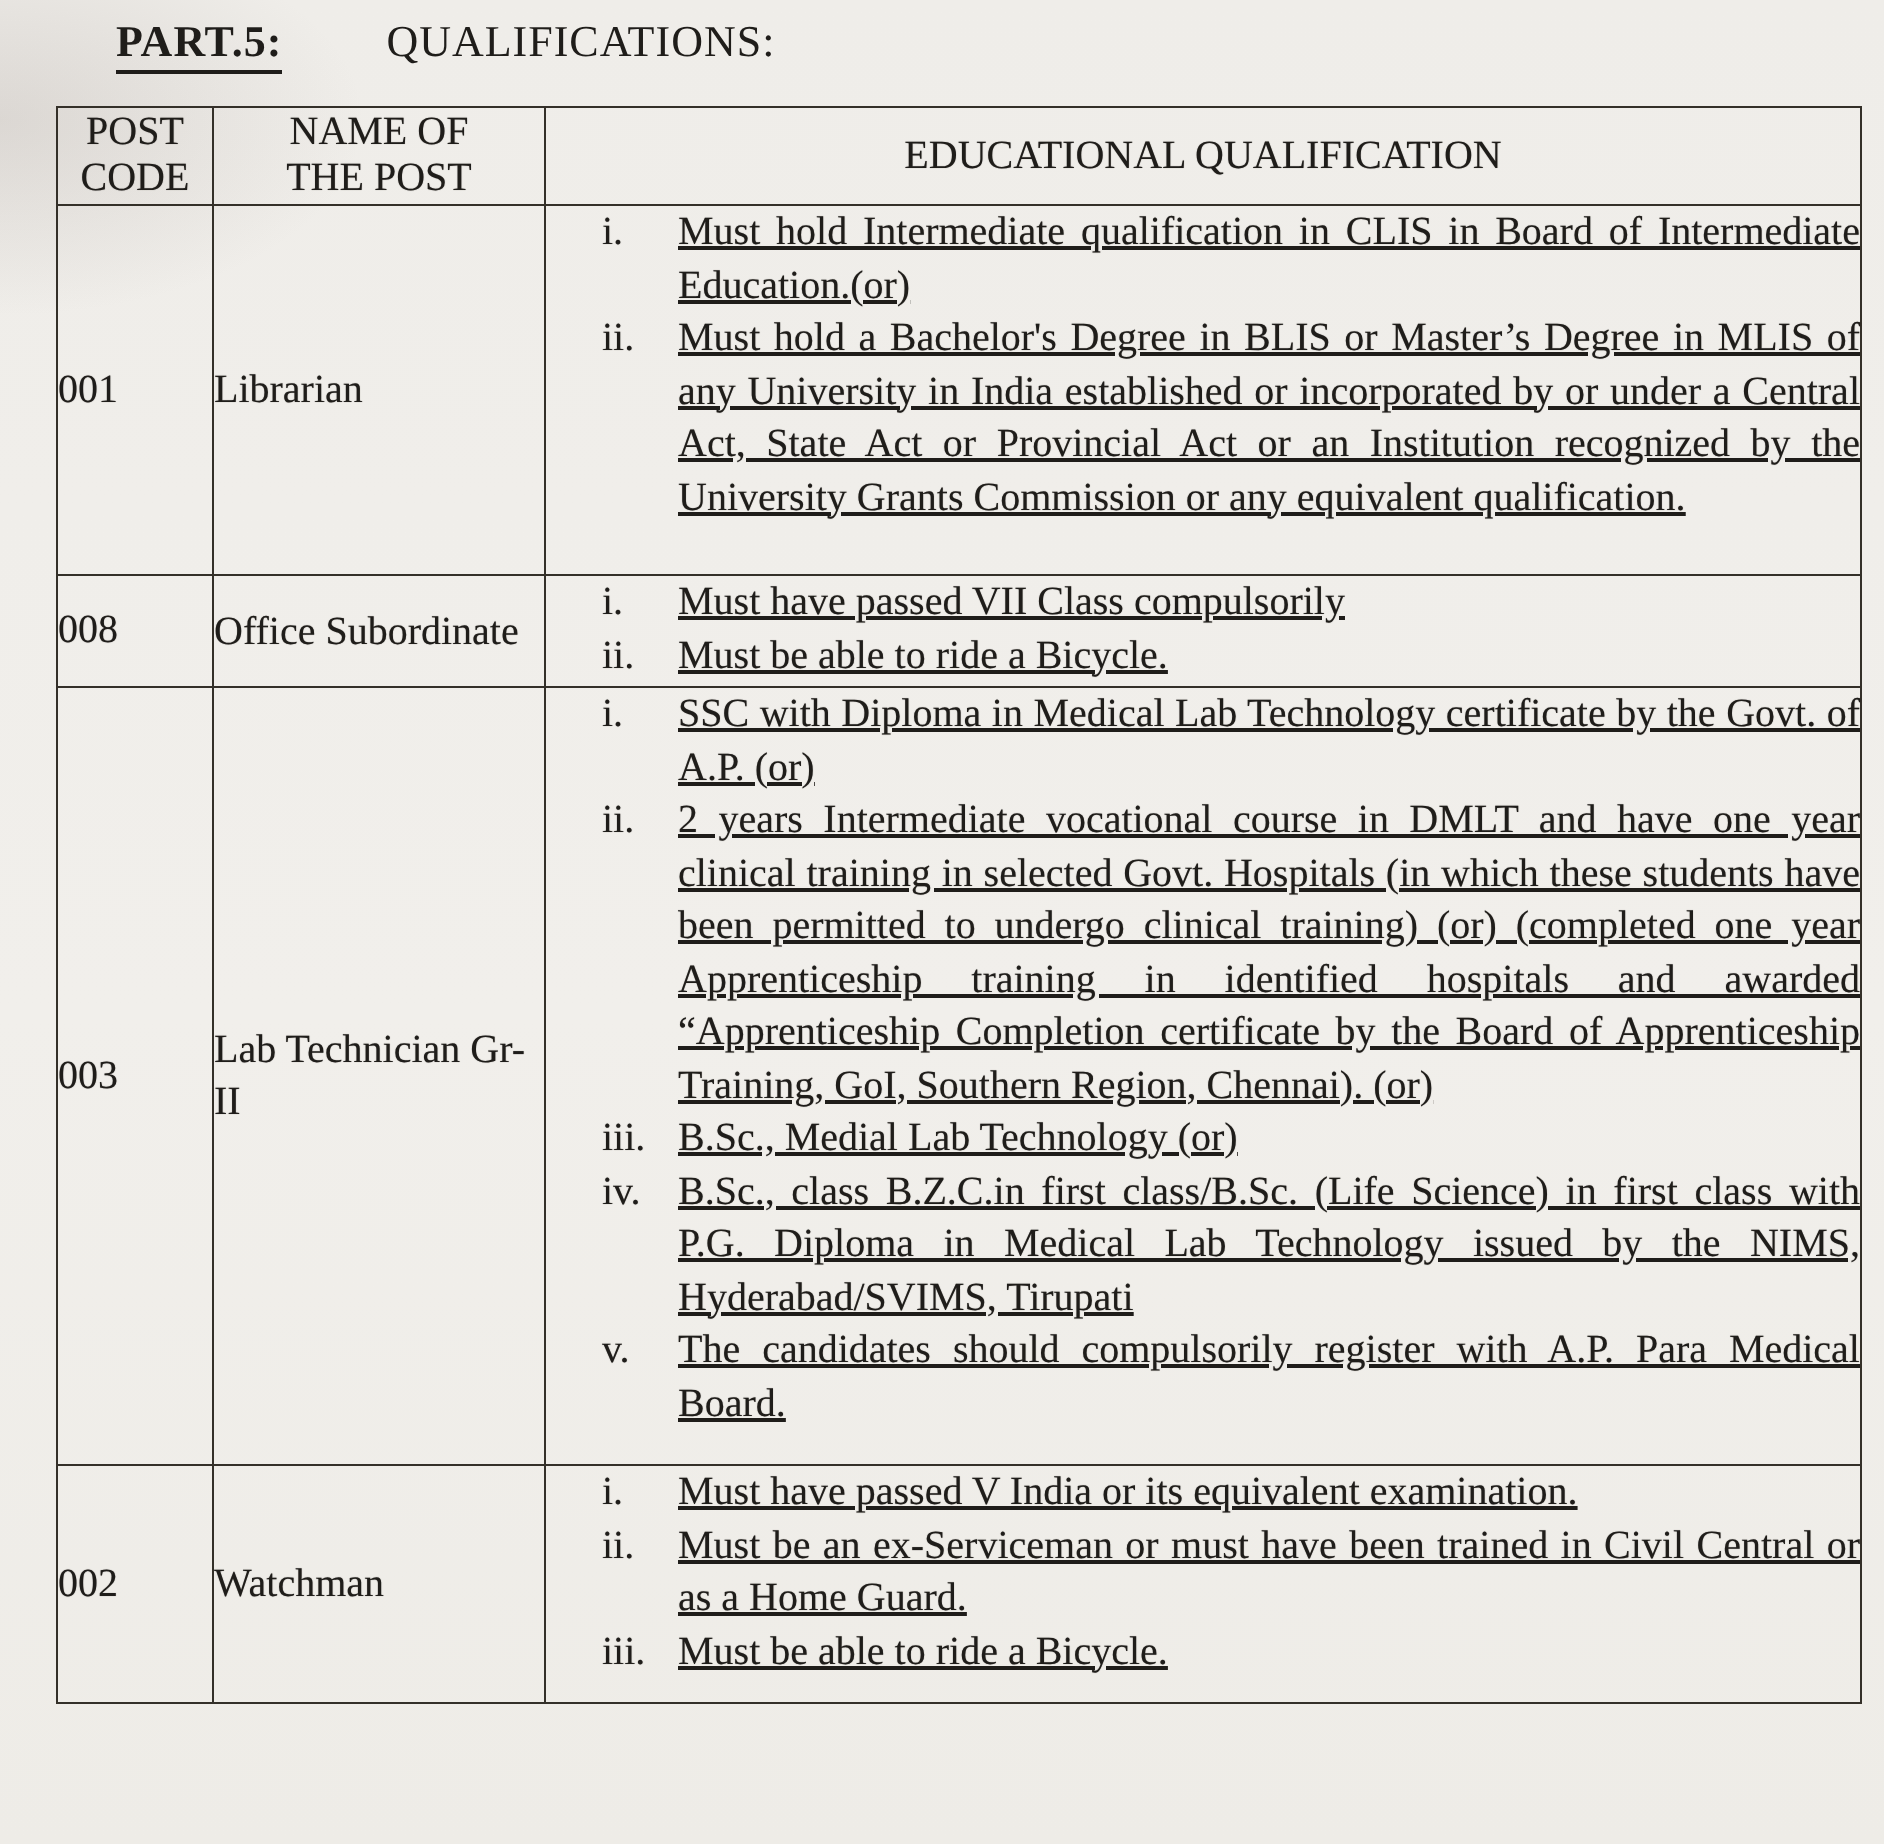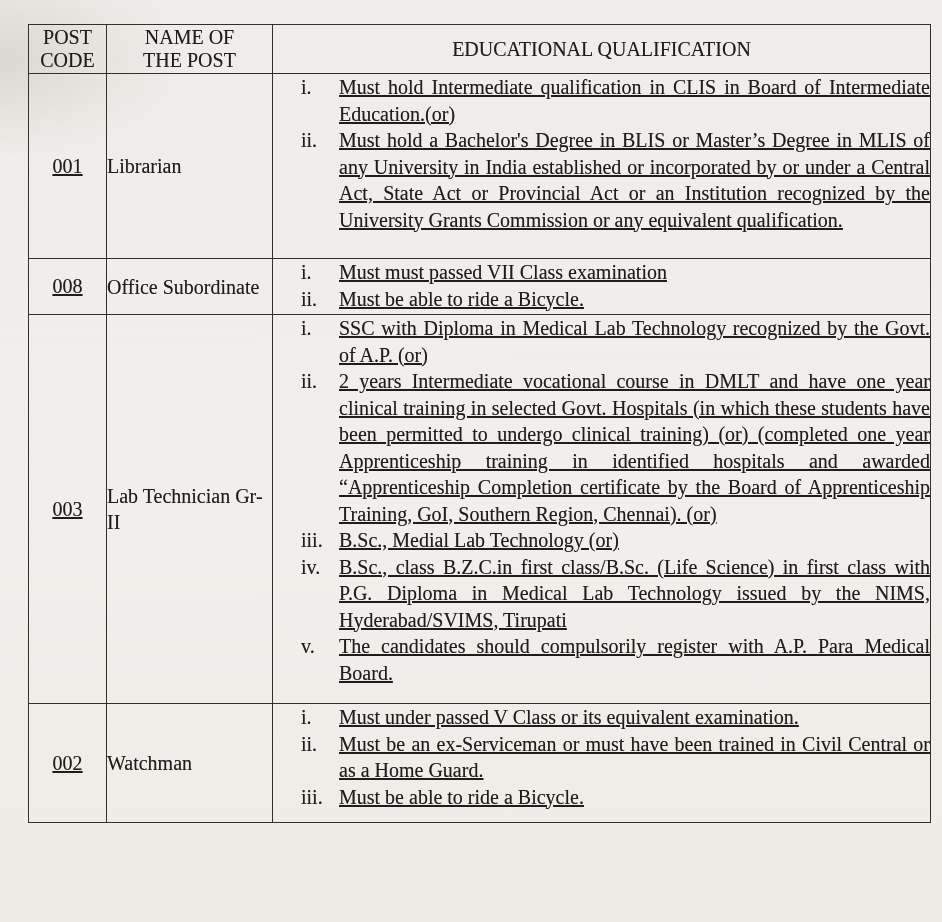--- a/index.html
+++ b/index.html
@@ -62,23 +62,21 @@
     vertical-align: middle;
     line-height: 23px;
   }
   th.hdr .hdr-span {
     display: inline-block;
   }
   th.hdr-code .hdr-span { max-width: 60px; }
   th.hdr-name .hdr-span { max-width: 102px; }
 
   td.code-cell {
-    text-align: center;
     vertical-align: middle;
-    text-decoration: underline;
   }
   td.name-cell {
     vertical-align: middle;
     padding: 2px 6px 2px 11px;
     line-height: 26px;
     margin-left: 47px;
   }
   td.qual-cell {
     vertical-align: top;
     padding: 2px 10px 2px 6px;
@@ -104,20 +102,24 @@
   tbody tr.row-2 td { height: 55px; }
   tbody tr.row-3 td { height: 388px; }
   tbody tr.row-4 td { height: 54px; }
   tbody tr.row-5 td { height: 118px; }
 </style>
 </head>
 <body>
 
 <div class="page">
 
+  <div class="heading">
+    <span class="heading-label">PART.5:</span>
+    <span class="heading-title">QUALIFICATIONS:</span>
+  </div>
 
   <table class="doc-table">
     <colgroup>
       <col class="c-code">
       <col class="c-name">
       <col class="c-qual">
     </colgroup>
     <thead>
       <tr>
         <th class="hdr hdr-code">
@@ -153,39 +155,39 @@
         <tr class="row-2">
     <td class="code-cell">
       <span class="code-text">008</span>
     </td>
     <td class="name-cell">
       <span class="name-text">Office Subordinate</span>
     </td>
     <td class="qual-cell">
             <div class="qual-item">
               <span class="marker">i.</span>
-              <span class="qual-text">Must must passed VII Class examination</span>
+              <span class="qual-text">Must have passed VII Class compulsorily</span>
             </div>
             <div class="qual-item">
               <span class="marker">ii.</span>
               <span class="qual-text">Must be able to ride a Bicycle.</span>
             </div>
           </td>
   </tr>
         <tr class="row-3">
     <td class="code-cell">
       <span class="code-text">003</span>
     </td>
     <td class="name-cell">
       <span class="name-text">Lab Technician Gr-II</span>
     </td>
     <td class="qual-cell">
             <div class="qual-item">
               <span class="marker">i.</span>
-              <span class="qual-text">SSC with Diploma in Medical Lab Technology recognized by the Govt. of A.P. (or)</span>
+              <span class="qual-text">SSC with Diploma in Medical Lab Technology certificate by the Govt. of A.P. (or)</span>
             </div>
             <div class="qual-item">
               <span class="marker">ii.</span>
               <span class="qual-text">2 years Intermediate vocational course in DMLT and have one year clinical training in selected Govt. Hospitals (in which these students have been permitted to undergo clinical training) (or) (completed one year Apprenticeship training in identified hospitals and awarded “Apprenticeship Completion certificate by the Board of Apprenticeship Training, GoI, Southern Region, Chennai). (or)</span>
             </div>
             <div class="qual-item">
               <span class="marker">iii.</span>
               <span class="qual-text">B.Sc., Medial Lab Technology (or)</span>
             </div>
             <div class="qual-item">
@@ -201,21 +203,21 @@
         <tr class="row-5">
     <td class="code-cell">
       <span class="code-text">002</span>
     </td>
     <td class="name-cell">
       <span class="name-text">Watchman</span>
     </td>
     <td class="qual-cell">
             <div class="qual-item">
               <span class="marker">i.</span>
-              <span class="qual-text">Must under passed V Class or its equivalent examination.</span>
+              <span class="qual-text">Must have passed V India or its equivalent examination.</span>
             </div>
             <div class="qual-item">
               <span class="marker">ii.</span>
               <span class="qual-text">Must be an ex-Serviceman or must have been trained in Civil Central or as a Home Guard.</span>
             </div>
             <div class="qual-item">
               <span class="marker">iii.</span>
               <span class="qual-text">Must be able to ride a Bicycle.</span>
             </div>
           </td>

